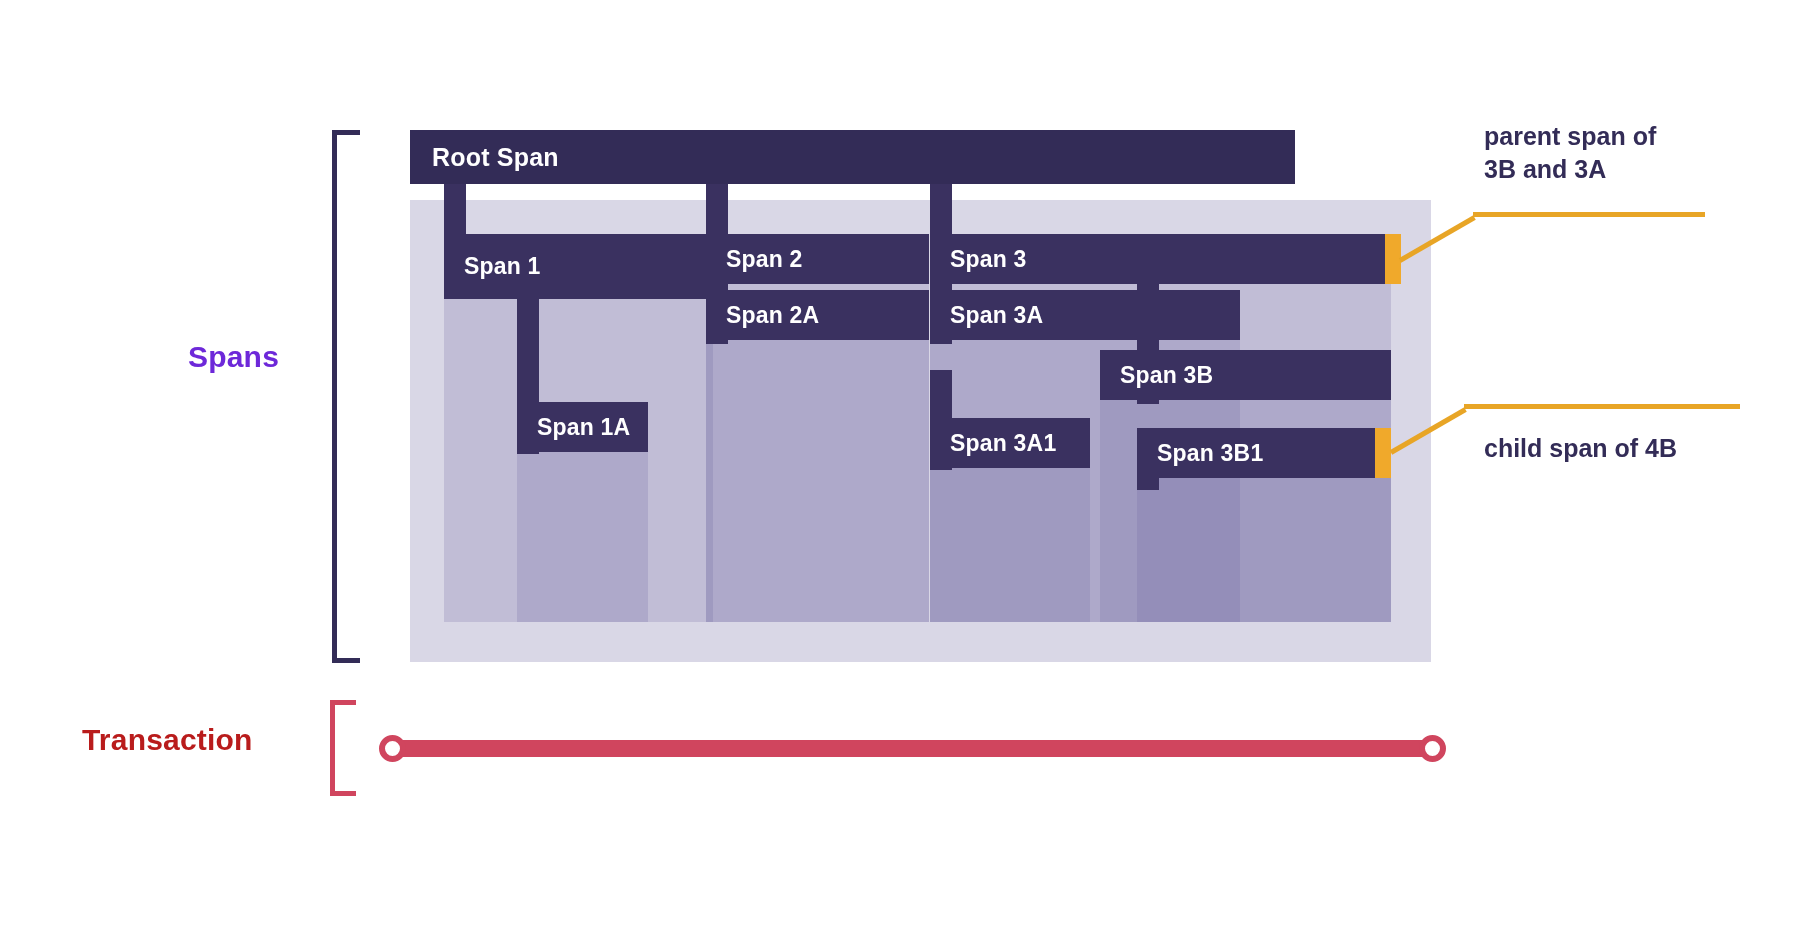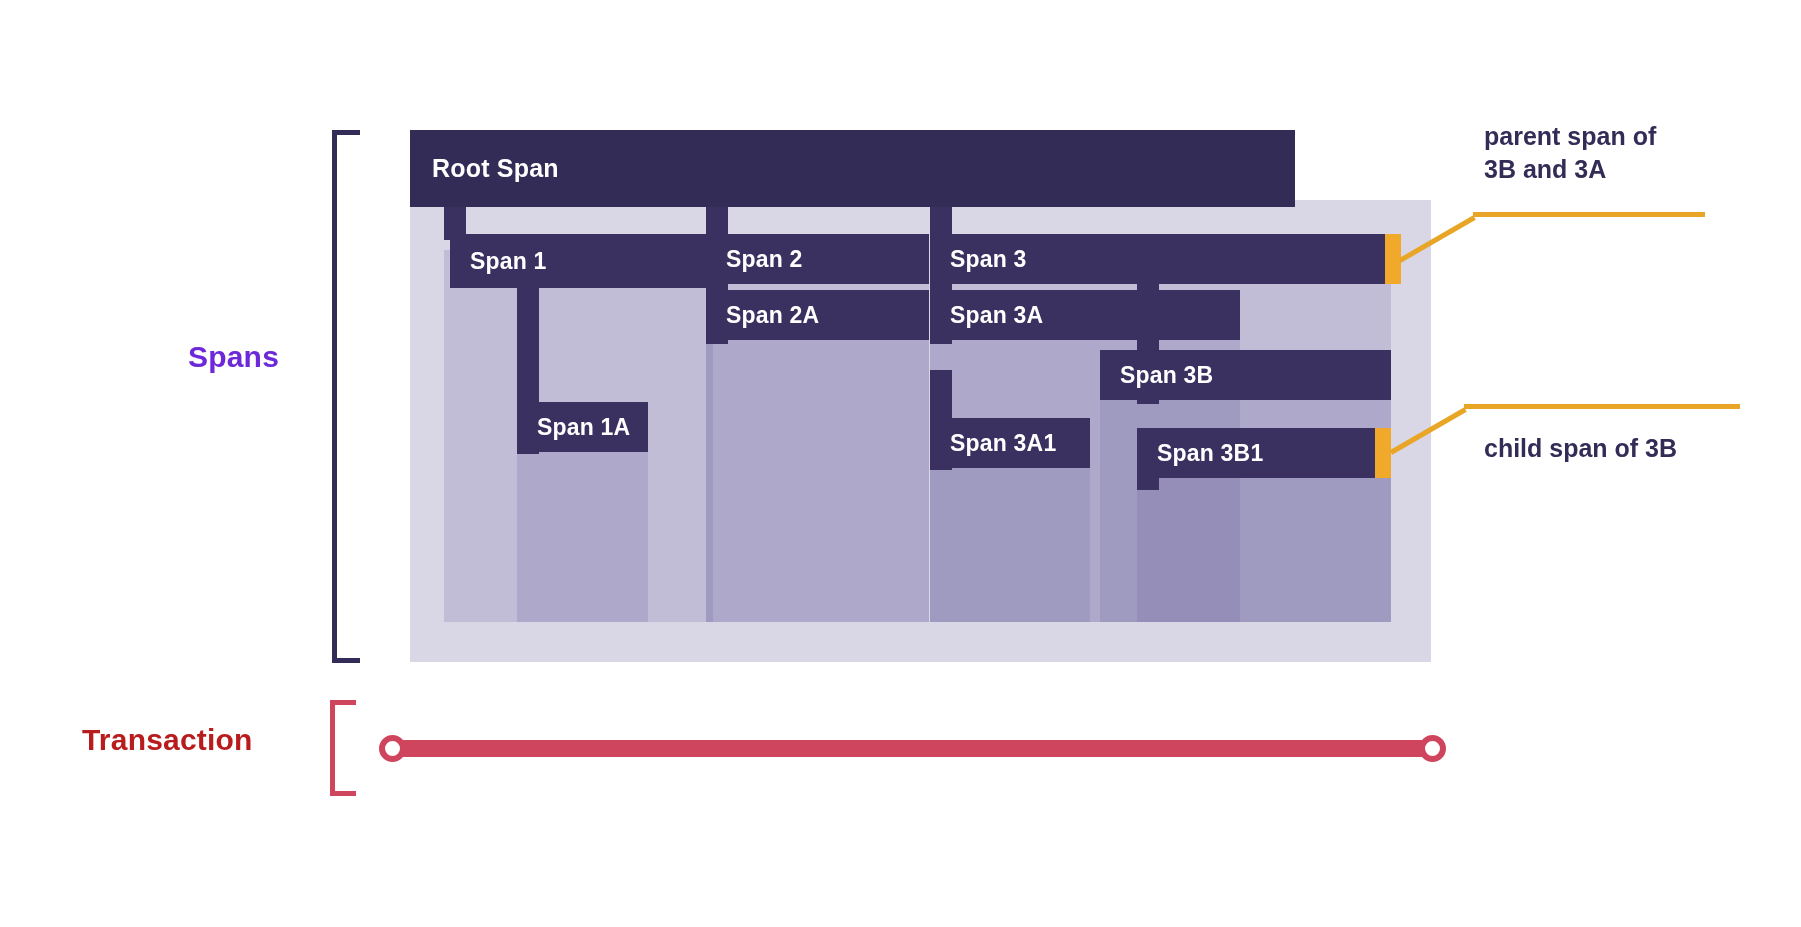--- a/index.html
+++ b/index.html
@@ -95,23 +95,23 @@
     <div class="conn" style="left:34px;top:50px;width:22px;height:60px;"></div>
     <div class="conn" style="left:107px;top:154px;width:22px;height:170px;"></div>
     <div class="conn" style="left:296px;top:50px;width:22px;height:60px;"></div>
     <div class="conn" style="left:296px;top:154px;width:22px;height:60px;"></div>
     <div class="conn" style="left:520px;top:50px;width:22px;height:60px;"></div>
     <div class="conn" style="left:520px;top:154px;width:22px;height:60px;"></div>
     <div class="conn" style="left:520px;top:240px;width:22px;height:100px;"></div>
     <div class="conn" style="left:727px;top:154px;width:22px;height:120px;"></div>
     <div class="conn" style="left:727px;top:300px;width:22px;height:60px;"></div>
 
-    <div class="bar rootbar" style="left:0px;top:0px;width:885px;height:77px;">Root Span</div>
+    <div class="bar rootbar" style="left:0px;top:0px;width:885px;height:54px;">Root Span</div>
 
-    <div class="bar" style="left:40px;top:104px;width:269px;height:54px;">Span 1</div>
+    <div class="bar" style="left:34px;top:104px;width:269px;height:65px;">Span 1</div>
 
     <div class="bar" style="left:107px;top:272px;width:131px;height:50px;">Span 1A</div>
 
     <div class="bar" style="left:296px;top:104px;width:223px;height:50px;">Span 2</div>
 
     <div class="bar" style="left:296px;top:160px;width:223px;height:50px;">Span 2A</div>
 
     <div class="bar" style="left:520px;top:104px;width:471px;height:50px;">Span 3</div>
 
     <div class="bar" style="left:520px;top:160px;width:310px;height:50px;">Span 3A</div>
@@ -128,19 +128,19 @@
 
   <div class="odiag" style="left:1400px;top:258px;width:86px;transform:rotate(-30deg);"></div>
   <div class="oline" style="left:1473px;top:212px;width:232px;"></div>
 
   <div class="odiag" style="left:1391px;top:450px;width:86px;transform:rotate(-30deg);"></div>
   <div class="oline" style="left:1464px;top:404px;width:276px;"></div>
 
   <div class="note" style="left:1484px;top:120px;">parent span of
 3B and 3A</div>
 
-  <div class="note" style="left:1484px;top:432px;">child span of 3B</div>
+  <div class="note" style="left:1484px;top:432px;">child span of 4B</div>
 
   <div id="tx-line"></div>
   <div class="tx-node" id="tx-node-start"></div>
   <div class="tx-node" id="tx-node-end"></div>
 
 </div>
 
 </body></html>

